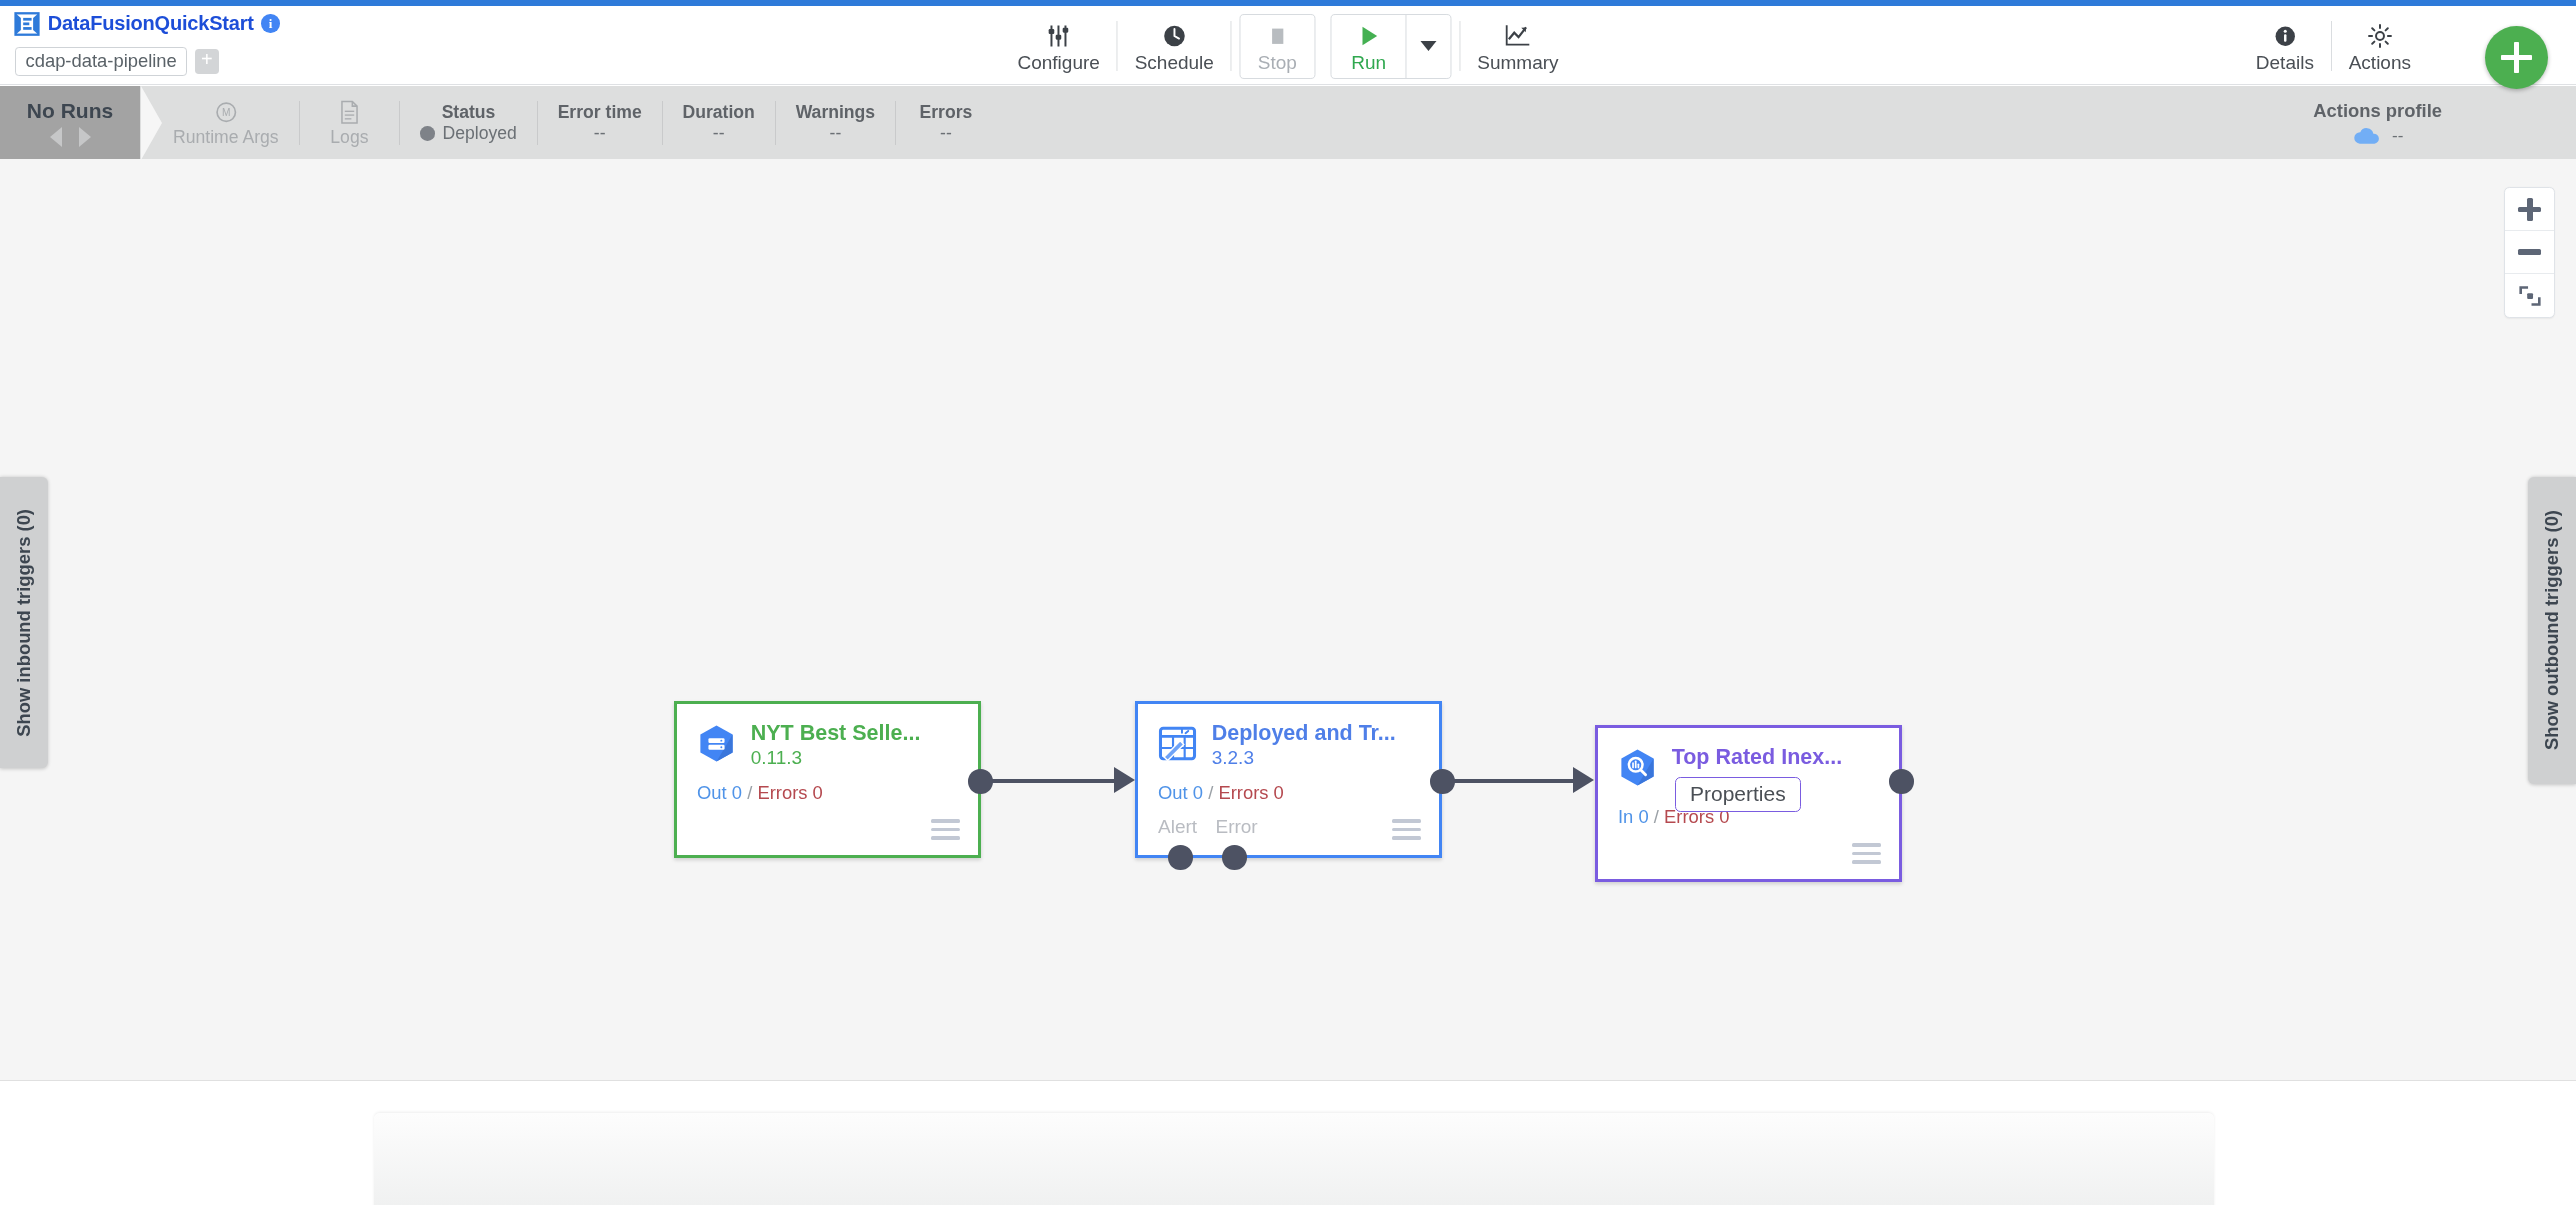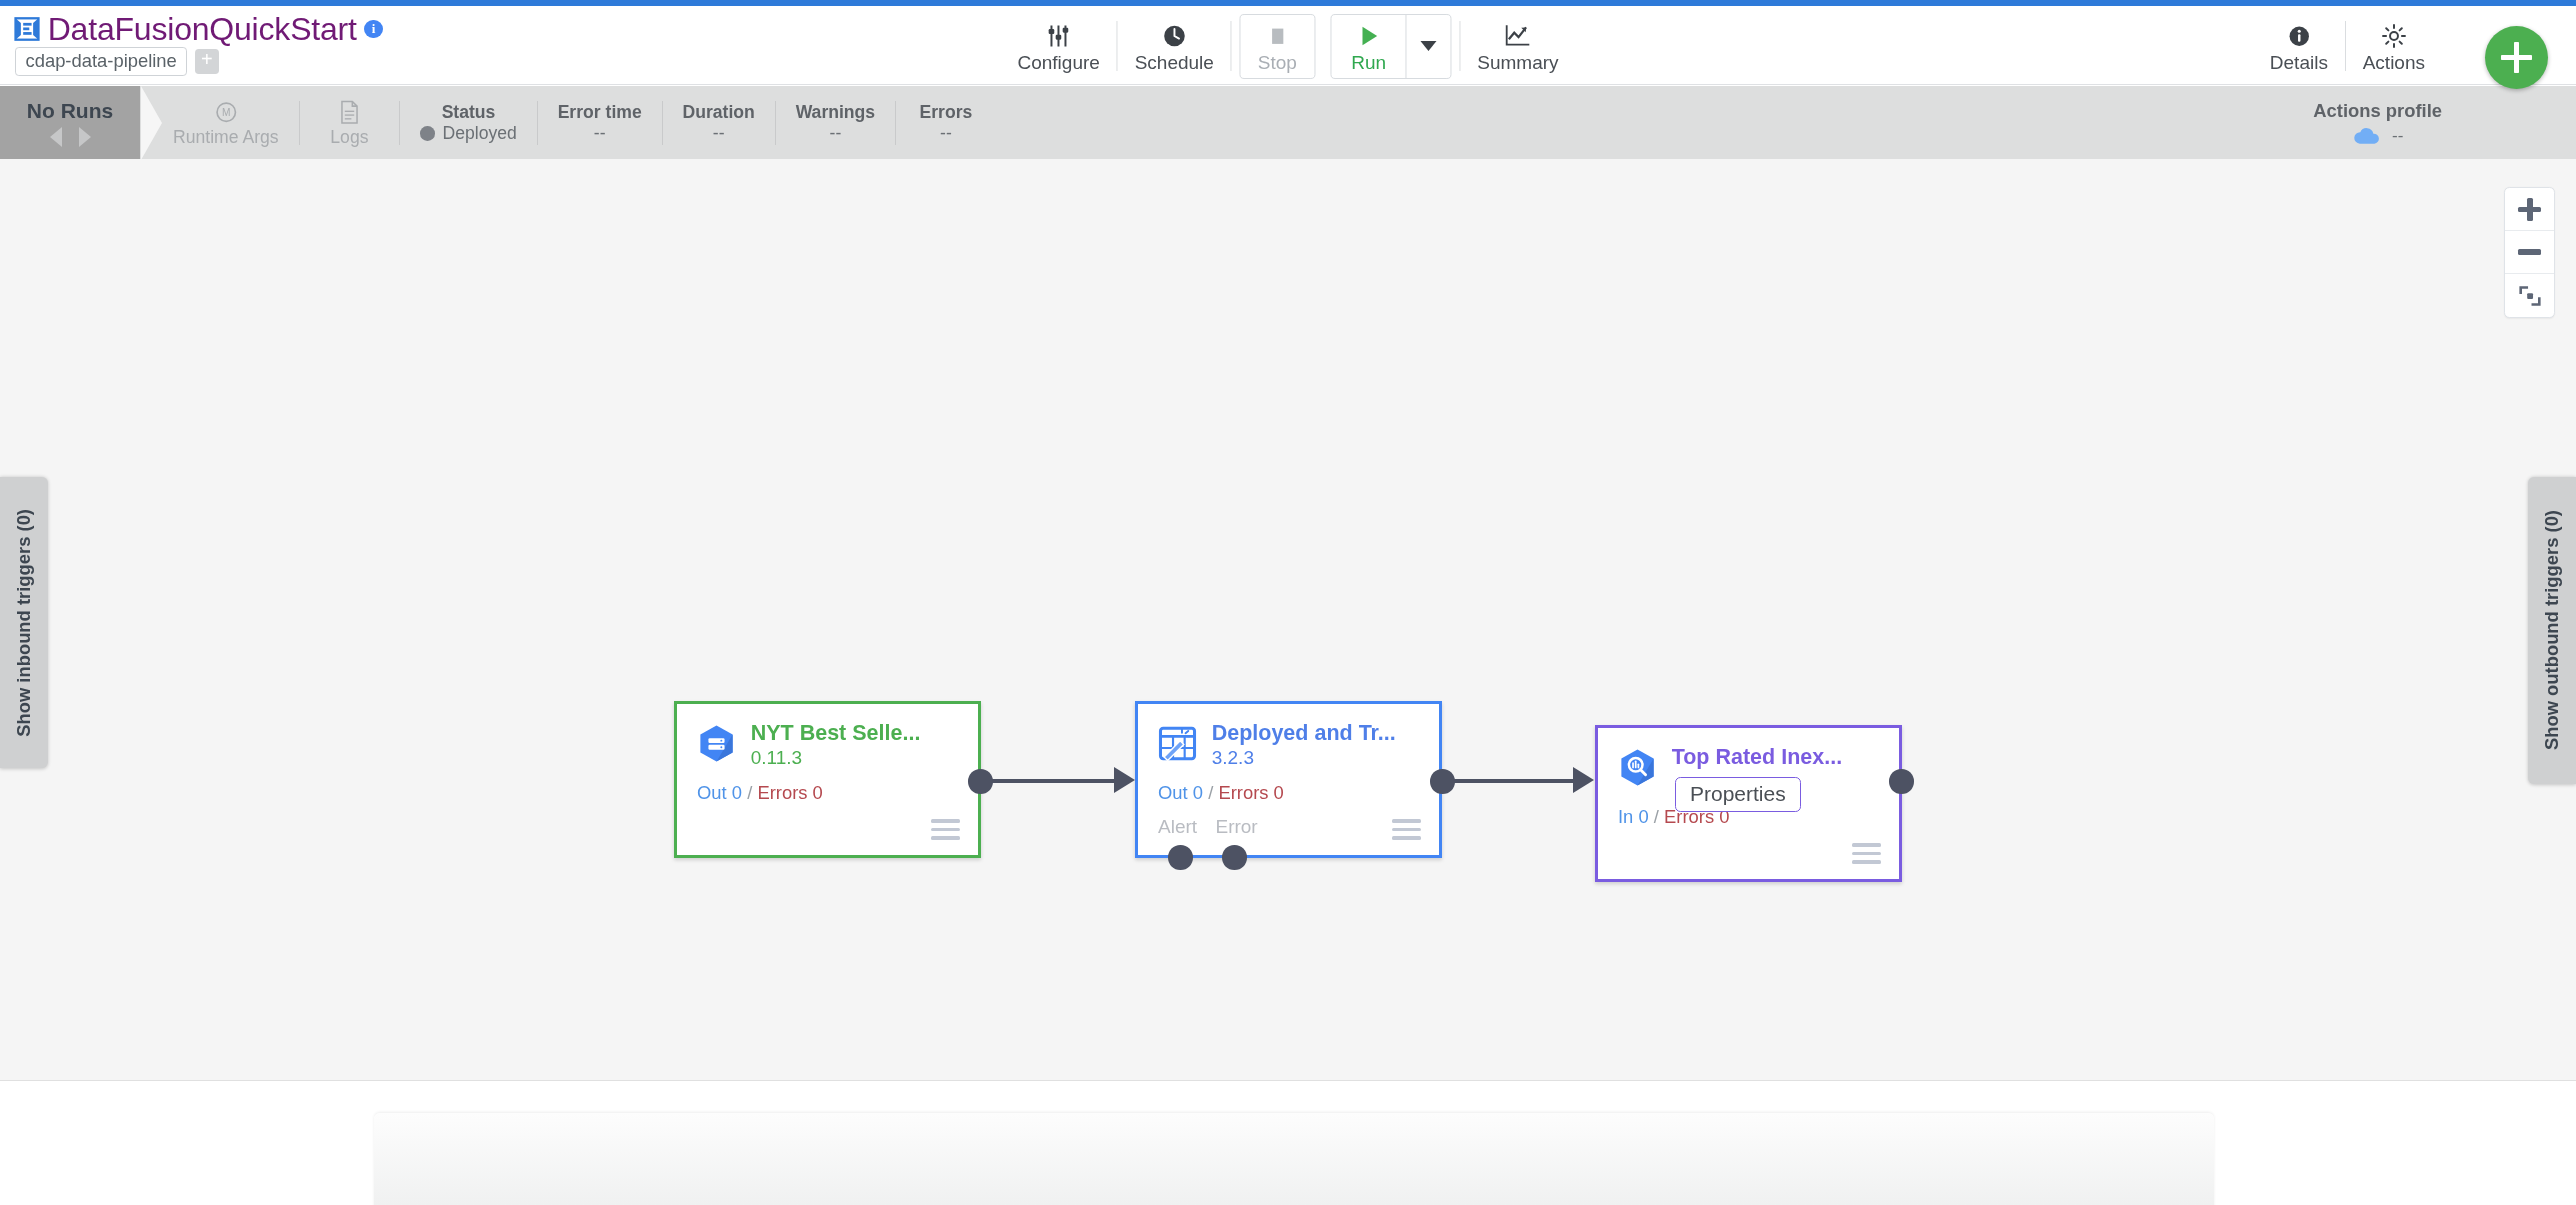--- a/index.html
+++ b/index.html
@@ -22,21 +22,21 @@
     background: #ffffff;
     border-bottom: 0.8px solid #dfe1e4;
   }
 
   .brand {
     position: absolute; left: 14px; top: 4.6px;
     display: flex; align-items: center; gap: 7.7px;
   }
   .brand-logo { width: 26px; height: 26px; flex: 0 0 26px; }
   .brand-title {
-    font-size: 32px; font-weight: normal; color: #701a75; letter-spacing: -0.2px;
+    font-size: 20px; font-weight: bold; color: #1d4ed8; letter-spacing: -0.2px;
     white-space: nowrap;
   }
   .info-dot {
     width: 18.4px; height: 18.4px; border-radius: 50%;
     background: #4285f4; color: #fff; font-size: 13px; font-weight: bold;
     display: inline-flex; align-items: center; justify-content: center;
     font-family: "Liberation Serif", serif;
   }
 
   .artifact-row {
@@ -76,21 +76,21 @@
     display: flex; align-items: center; justify-content: center;
     padding: 0 14px; border-left: 0.8px solid #d7dbdf; cursor: pointer;
   }
   .caret-down {
     width: 0; height: 0; border-left: 8.4px solid transparent;
     border-right: 8.4px solid transparent; border-top: 10px solid #3c4147;
   }
 
   
   .right-tools {
-    position: absolute; right: 134px; top: 4.6px;
+    position: absolute; right: 148px; top: 4.6px;
     display: flex; align-items: stretch; height: 71px; text-align: right;
   }
   .fab {
     position: absolute; right: 28px; top: 20px;
     width: 63px; height: 63px; border-radius: 50%;
     background: #4caf50; box-shadow: 0 1.5px 4.6px rgba(0,0,0,.28);
     display: flex; align-items: center; justify-content: center; cursor: pointer;
     z-index: 30;
   }
   .fab::before, .fab::after {

